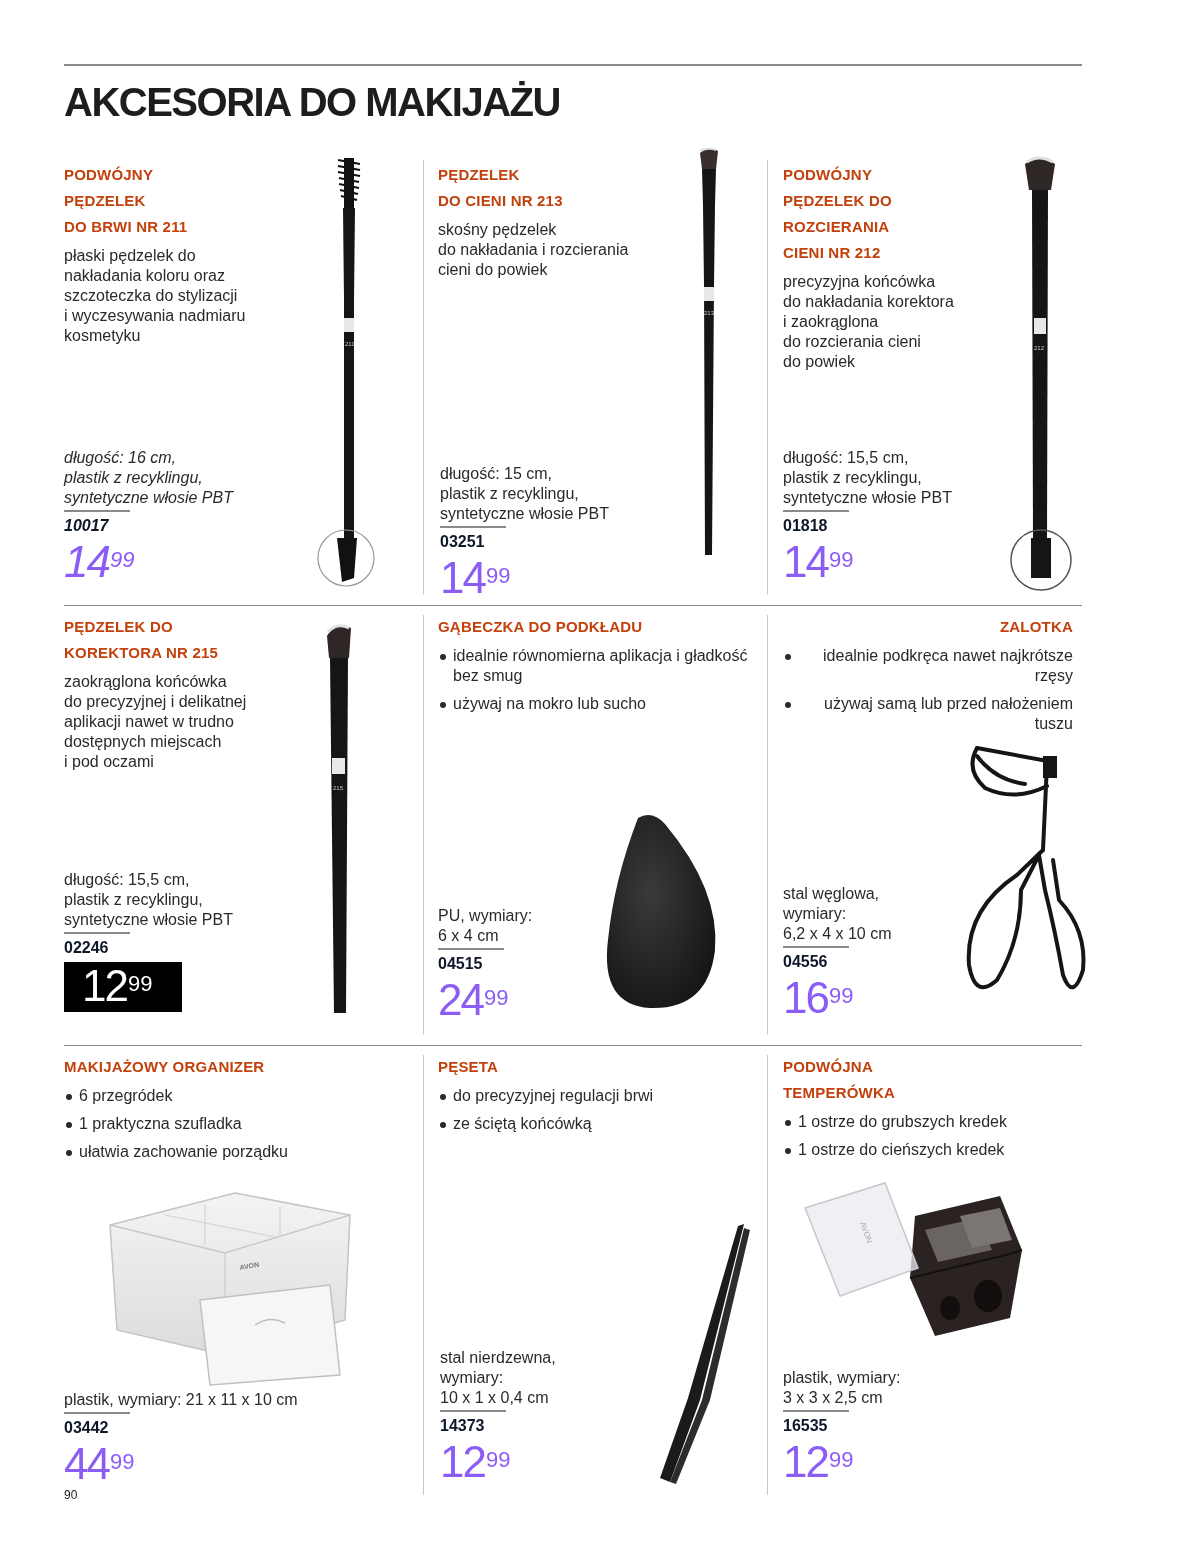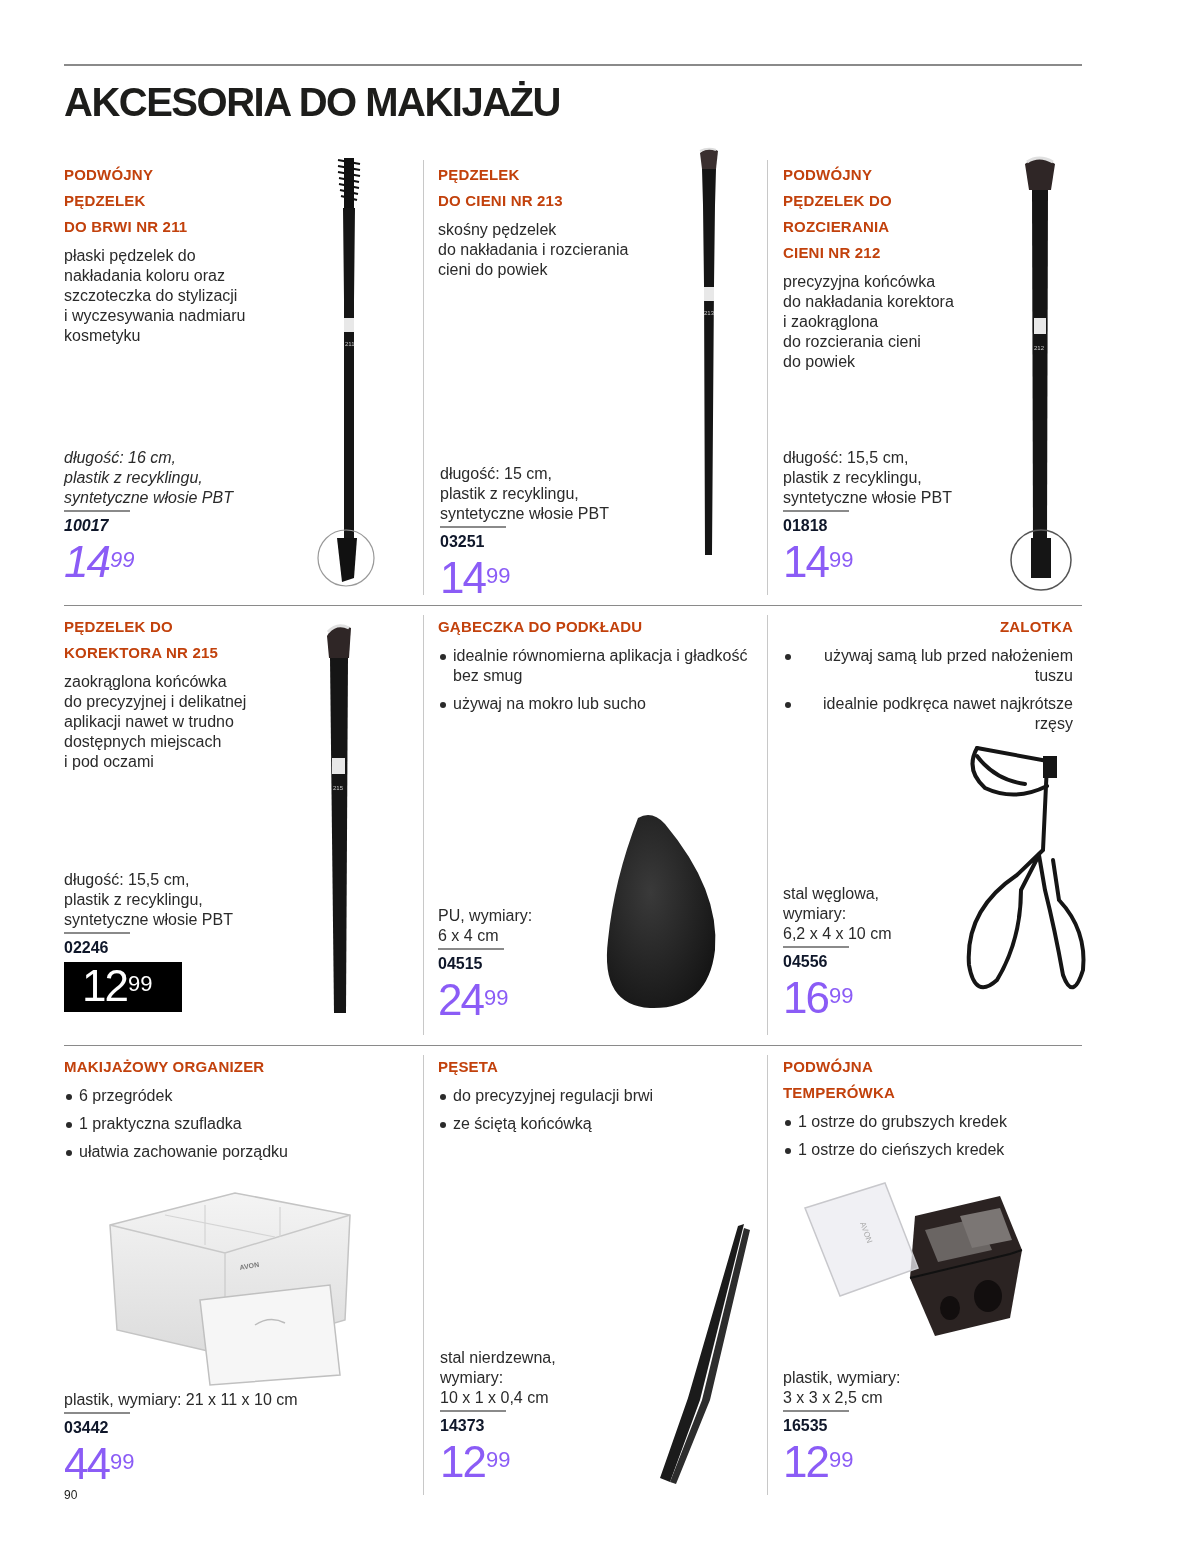--- a/index.html
+++ b/index.html
@@ -189,22 +189,22 @@
       <stop offset="0%" stop-color="#3a3a3a"></stop>
       <stop offset="100%" stop-color="#141414"></stop>
     </radialGradient>
   </defs>
   <path d="M68 8 Q82 0 95 14 Q150 80 145 140 Q138 200 80 198 Q30 195 38 130 Q44 70 68 8 Z" fill="url(#sg)"></path>
 </svg>
 
 <div class="cell" style="left:783px;top:614px;width:290px;text-align:right;">
   <div class="ptitle">ZALOTKA</div>
   <ul class="bullets">
+    <li><span>idealnie podkręca nawet najkrótsze rzęsy</span></li>
     <li><span>używaj samą lub przed nałożeniem tuszu</span></li>
-    <li><span>idealnie podkręca nawet najkrótsze rzęsy</span></li>
   </ul>
 </div>
 <div class="spec" style="left:783px;top:884px;">
   <div>stal węglowa,</div>
   <div>wymiary:</div>
   <div>6,2 x 4 x 10 cm</div>
   <span class="spec-rule"></span>
   <div class="code">04556</div>
   <div class="price"><span>16</span><sup>99</sup></div>
 </div>

